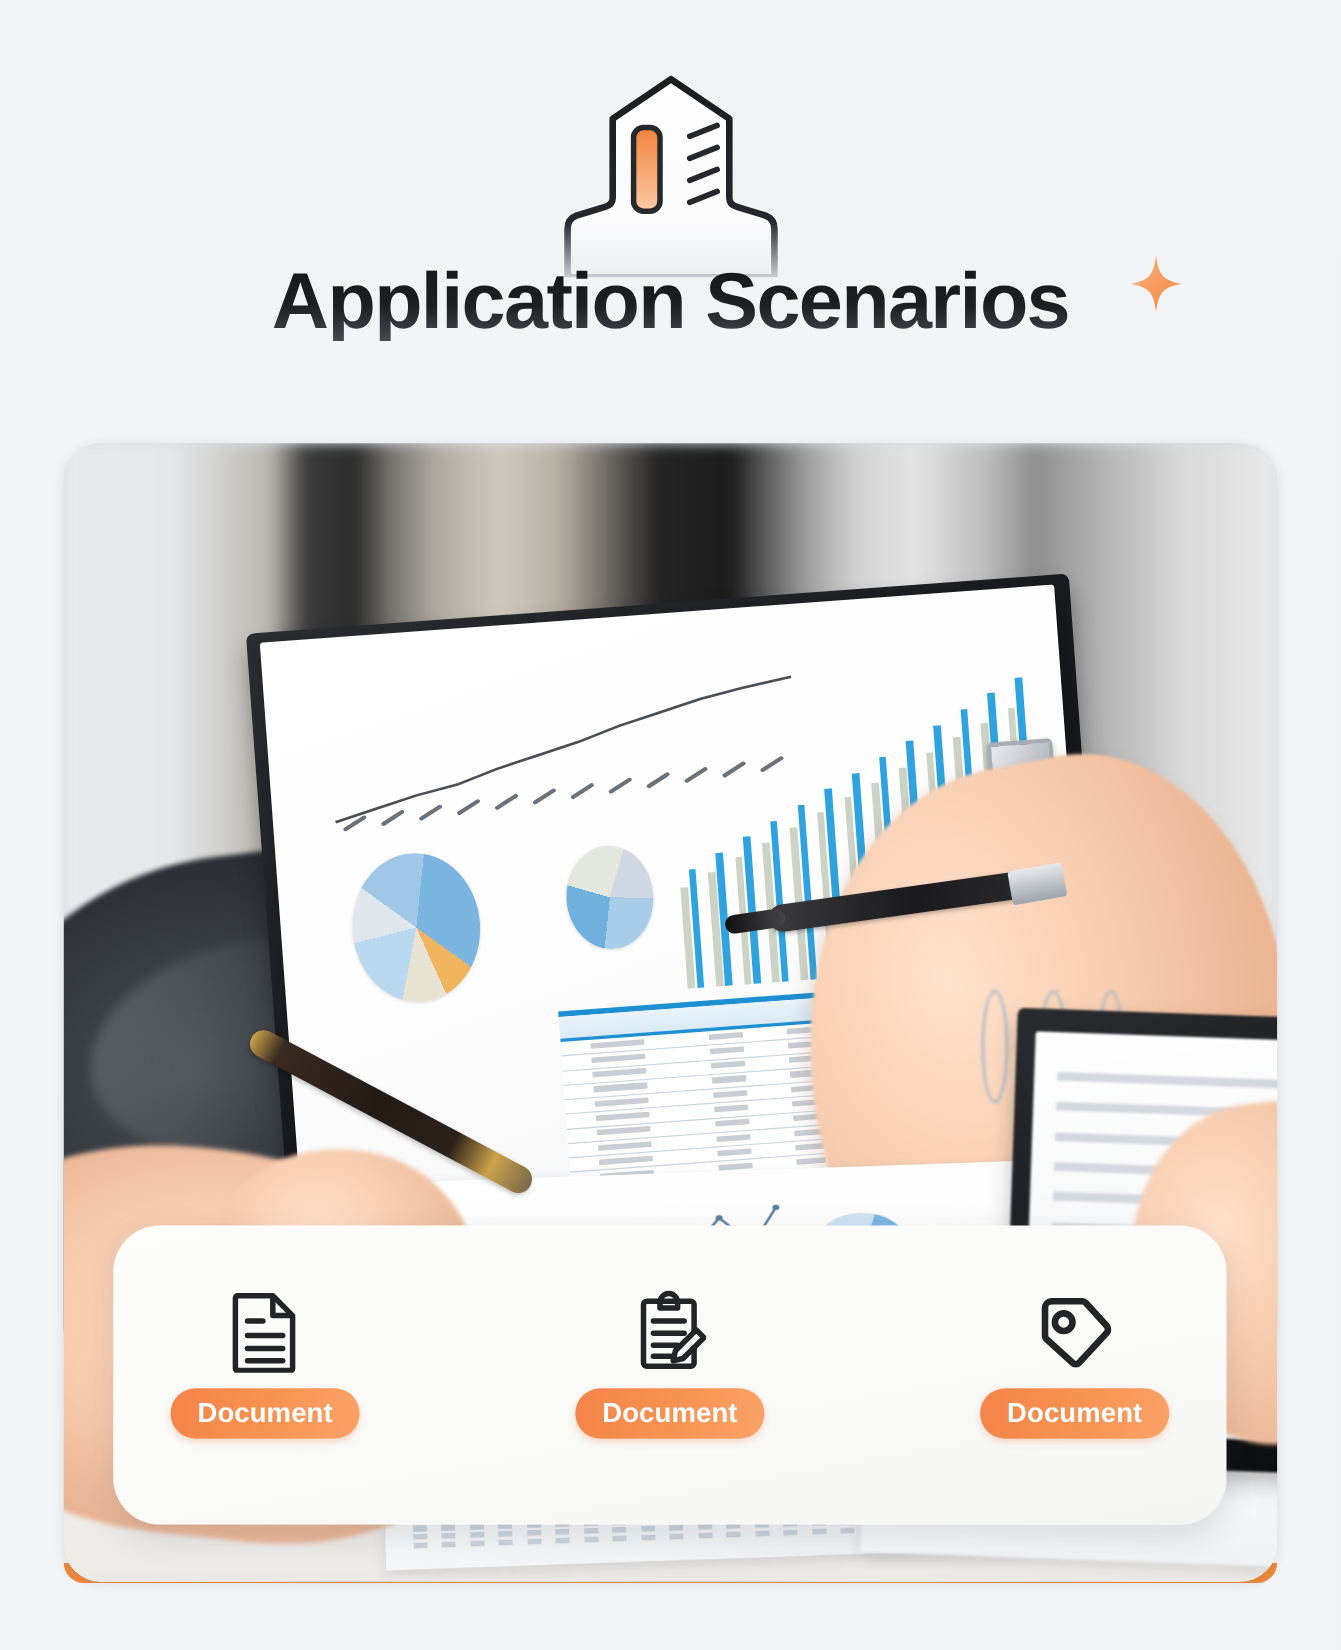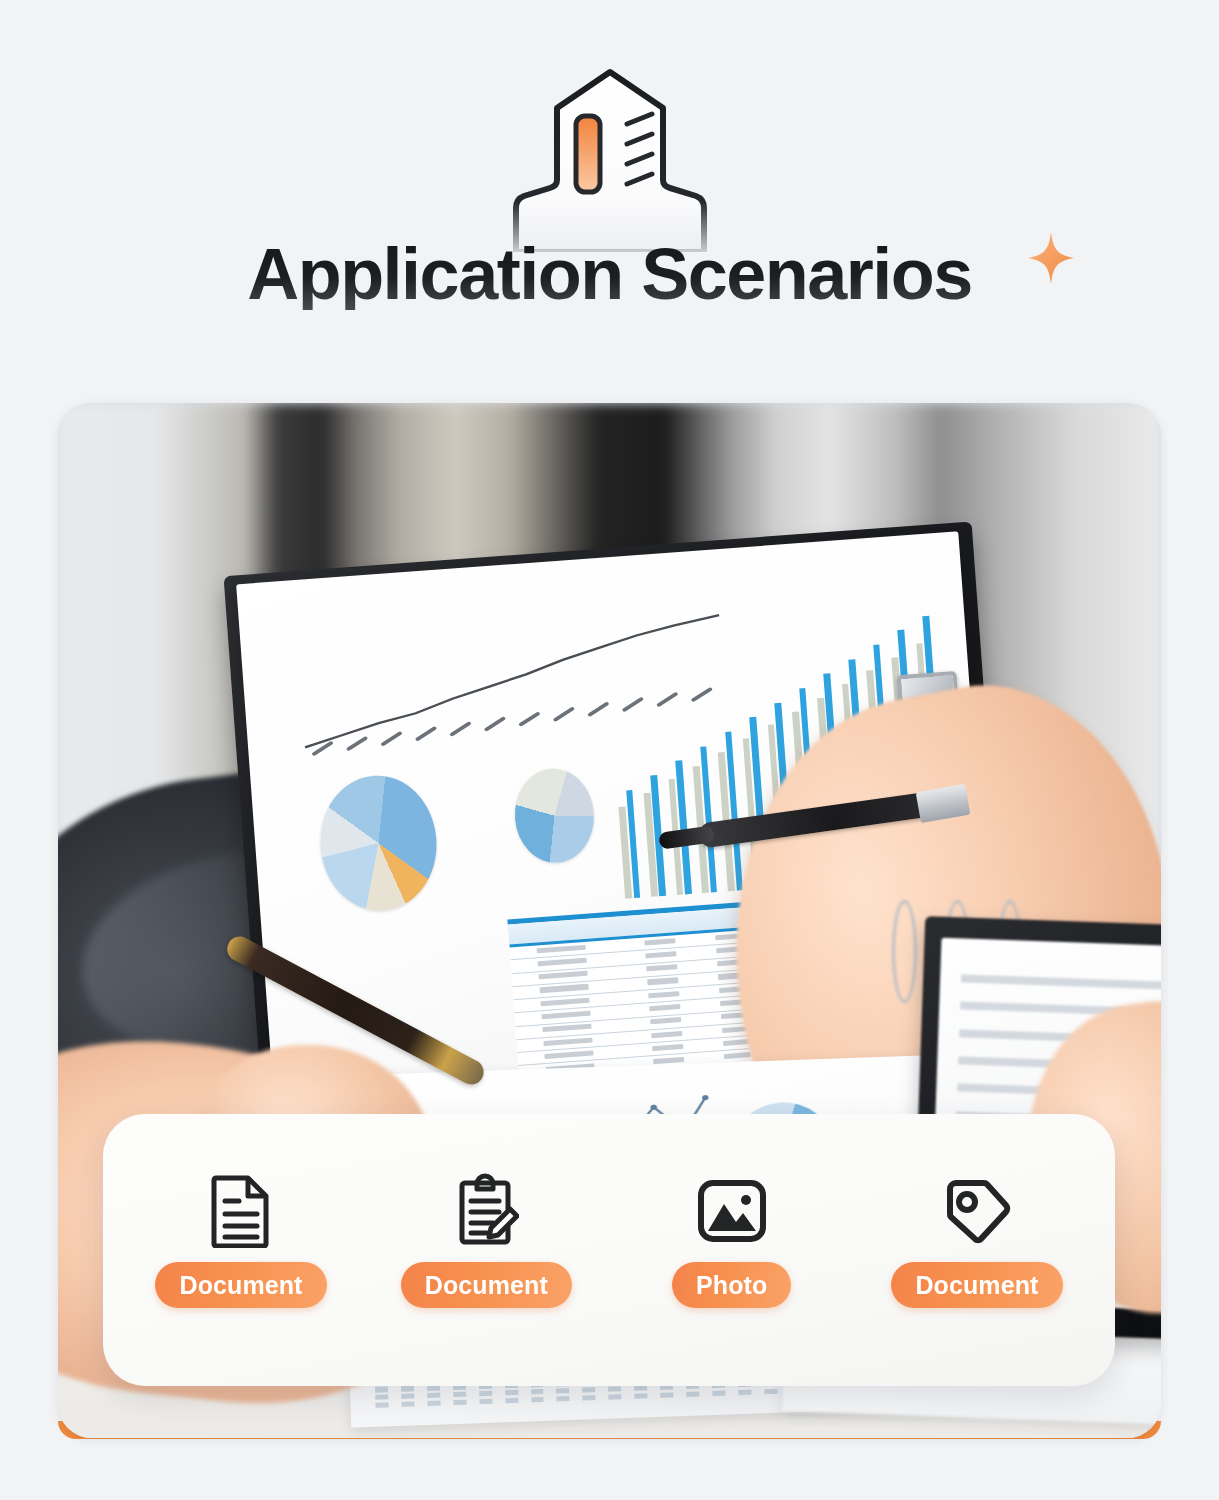--- a/index.html
+++ b/index.html
@@ -731,30 +731,20 @@
             <line x1="18" y1="39" x2="46" y2="39"></line>
             <line x1="18" y1="50" x2="40" y2="50"></line>
             <line x1="18" y1="60" x2="34" y2="60"></line>
           </g>
           <path d="M57 36 l7 7 -19 19 -9 2 2 -9 Z" fill="#ffffff" stroke="#222426" stroke-width="5" stroke-linejoin="round"></path>
         </svg>
       </div>
       <div class="pill">Document</div>
     </div>
 
-    <div class="tile">
-      <div class="tile-icon">
-        <svg width="70" height="66" viewBox="0 0 70 66" xmlns="http://www.w3.org/2000/svg">
-          <rect x="4" y="5" width="62" height="56" rx="12" fill="none" stroke="#222426" stroke-width="6"></rect>
-          <circle cx="49" cy="22" r="5" fill="#222426"></circle>
-          <path d="M11 53 L27 26 L39 44 L46 35 L59 53 Z" fill="#222426"></path>
-        </svg>
-      </div>
-      <div class="pill">Photo</div>
-    </div>
 
 
     <div class="tile">
       <div class="tile-icon">
         <svg width="70" height="74" viewBox="0 0 70 74" xmlns="http://www.w3.org/2000/svg">
           <path d="M14 9 h28 a4 4 0 0 1 3 1.3 l19 21 a5 5 0 0 1 0 6.6 l-25 27 a4 4 0 0 1 -6 0 L9 43 A4 4 0 0 1 8 40 V15 a6 6 0 0 1 6 -6 Z" fill="none" stroke="#222426" stroke-width="6" stroke-linejoin="round"></path>
           <circle cx="25" cy="28" r="8" fill="none" stroke="#222426" stroke-width="6"></circle>
         </svg>
       </div>
       <div class="pill">Document</div>

